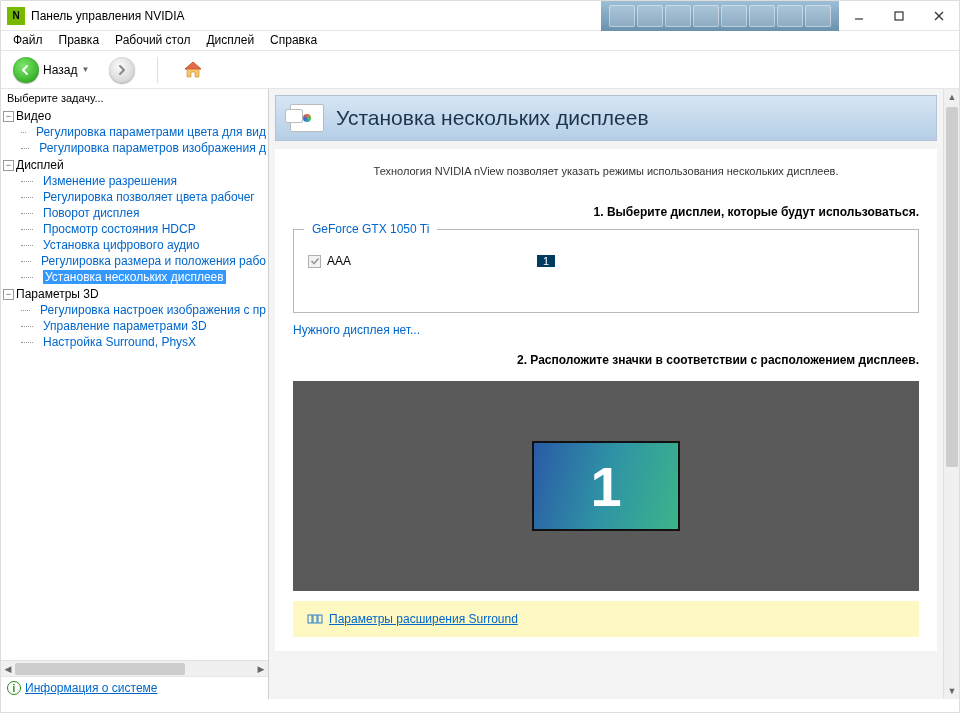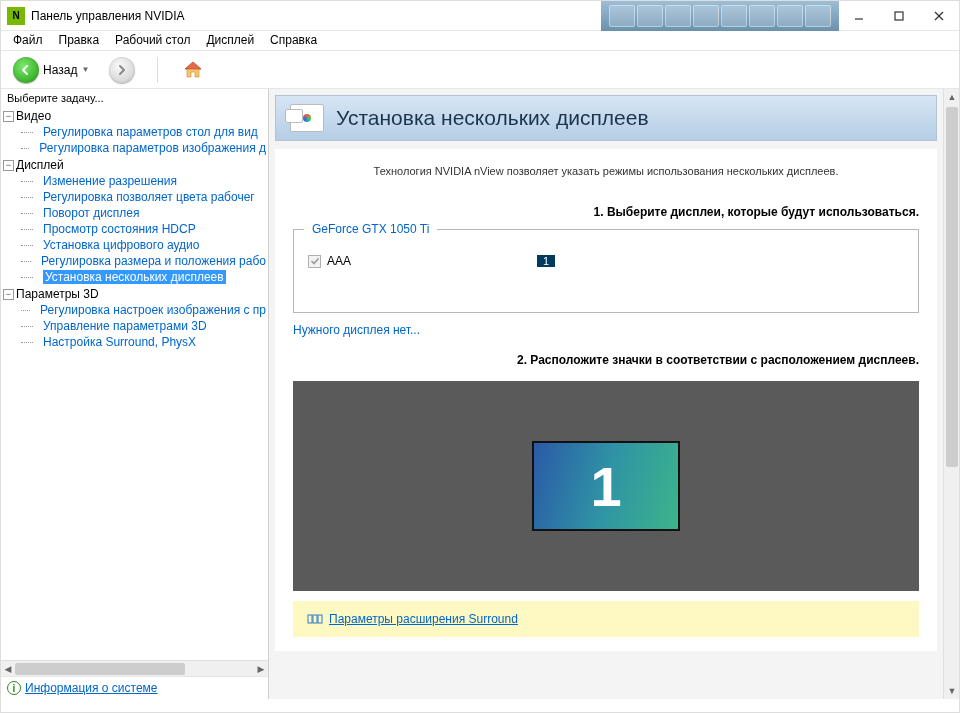--- a/index.html
+++ b/index.html
@@ -143,21 +143,21 @@
     <div class="tree" id="tree">
         <ul>
           <li>
             <div class="tree-row">
               <span class="tree-toggle">−</span>
               <span class="tree-cat">Видео</span>
             </div>
             <ul>
               <li>
                 <div class="tree-row dotted-row">
-                  <span class="tree-link">Регулировка параметров стол для вид</span>
+                  <span class="tree-link">Регулировка параметрами цвета для вид</span>
                 </div>
               </li>
               <li>
                 <div class="tree-row dotted-row">
                   <span class="tree-link">Регулировка параметров изображения д</span>
                 </div>
               </li>
             </ul>
           </li>
           <li>

